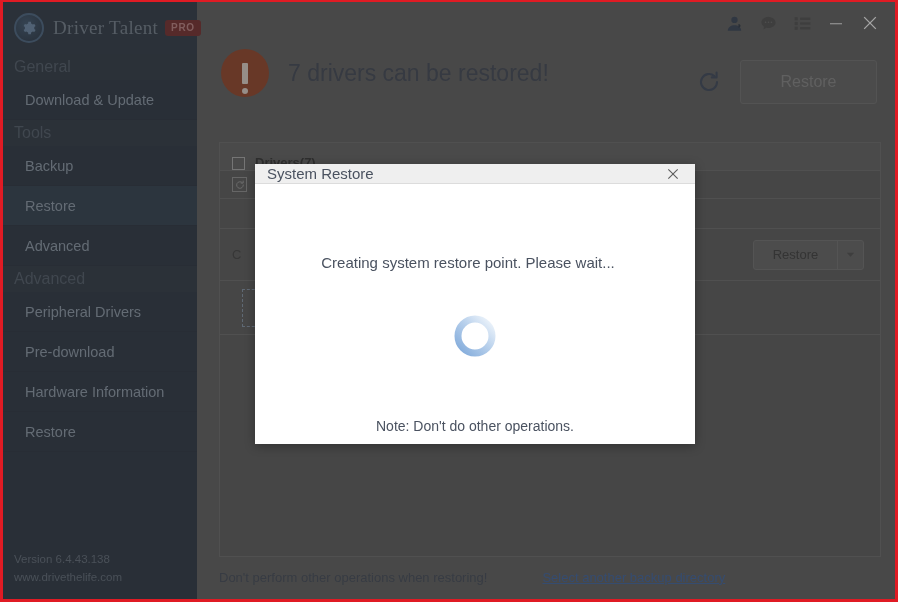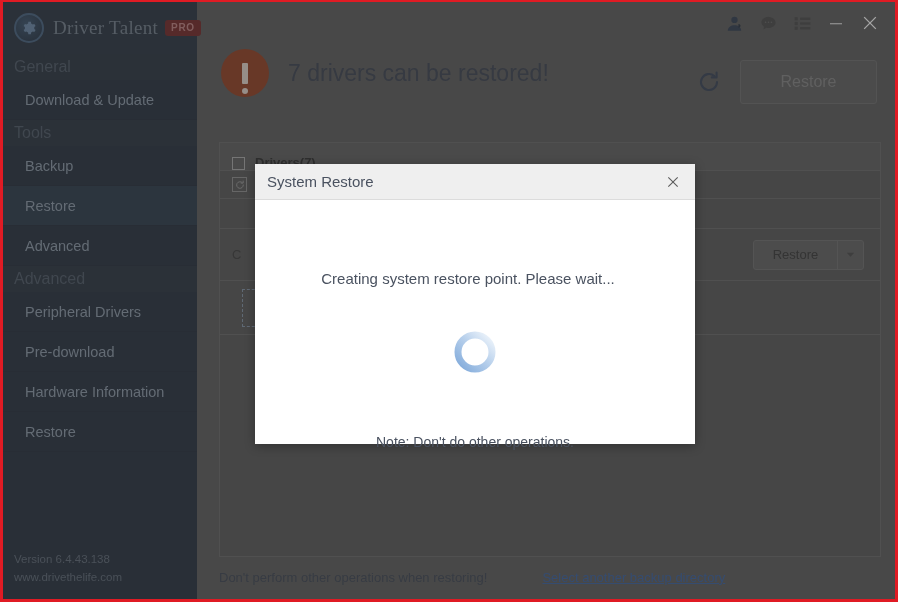--- a/index.html
+++ b/index.html
@@ -314,21 +314,21 @@
   }
   #dialog {
     position: absolute;
     left: 252px; top: 162px;
     width: 440px; height: 280px;
     background: #ffffff;
     z-index: 50;
     box-shadow: 0 2px 10px rgba(0,0,0,0.30);
   }
   .dlg-title-bar {
-    height: 36px;
+    height: 20px;
     background: #efefef;
     border-bottom: 1px solid #dcdcdc;
     display: flex;
     align-items: center;
     padding-left: 12px;
   }
   .dlg-title {
     font-size: 15px;
     color: #4a5260;
   }

